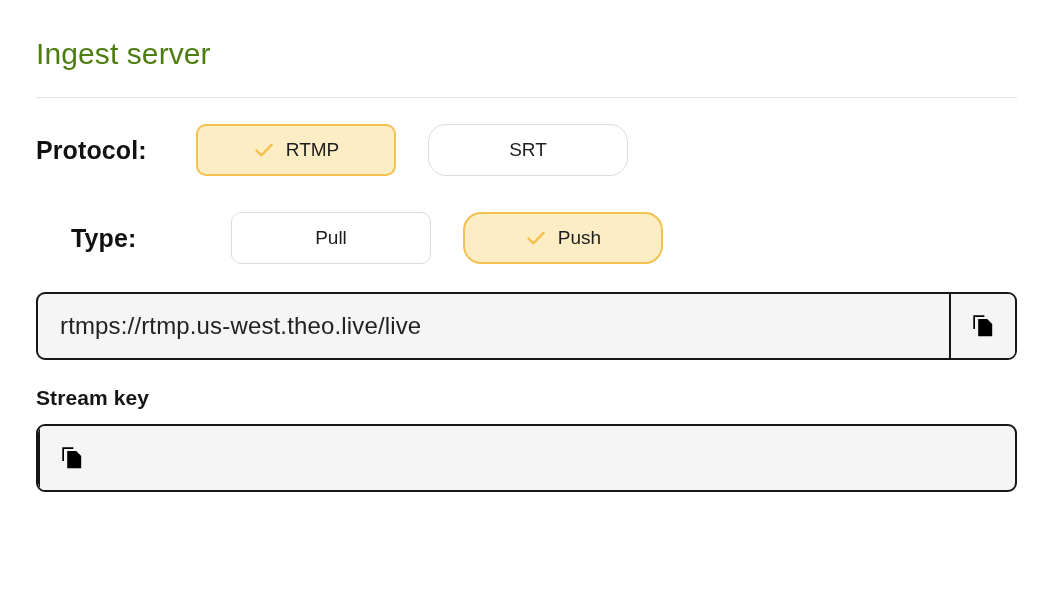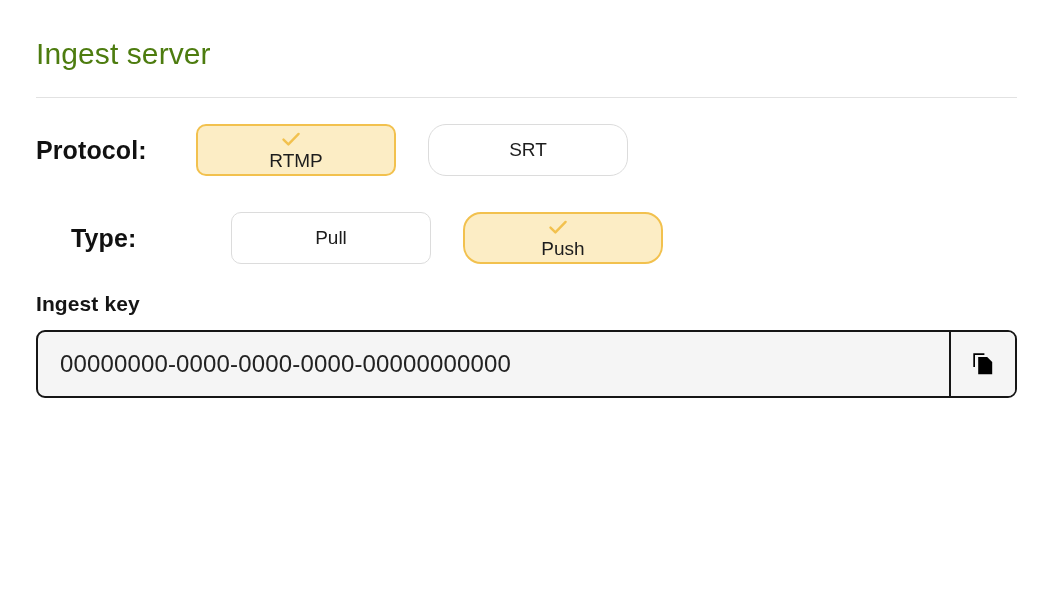--- a/index.html
+++ b/index.html
@@ -73,21 +73,20 @@
     font-weight: 400;
     color: #1d1d1d;
     cursor: pointer;
     position: relative;
   }
   .choice-btn + .choice-btn { margin-left: 32px; border-radius: 18px; }
 
   .choice-btn.selected {
     background: #fcedc5;
     border: 2px solid #f2c14e;
-    flex-direction: column;
   }
 
   .check-icon {
     display: inline-flex;
     align-items: center;
     justify-content: center;
     width: 22px;
     height: 22px;
     margin-right: 11px;
   }
@@ -180,30 +179,40 @@
       <span class="check-icon">
         <svg width="22" height="22" viewBox="0 0 22 22" aria-hidden="true">
           <path d="M3.5 11.6 L8.4 16.4 L18.6 5.9" fill="none" stroke="#f2c14e" stroke-width="2.4" stroke-linecap="round" stroke-linejoin="round"></path>
         </svg>
       </span>
       <span>Push</span>
     </div>
   </div>
 
   <div class="field-group">
-  </div>
-
-  <div class="field-group stream">
-    <div class="field-label">Ingest key</div>
     <div class="field-box">
-      <div class="field-value">00000000-0000-0000-0000-00000000000</div>
+      <div class="field-value">rtmps://rtmp.us-west.theo.live/live</div>
       <div class="copy-btn">
         <span>
           <svg width="22" height="24" viewBox="0 0 22 24" aria-hidden="true">
             <path d="M1.3 1.3 H12.4 V3.0 H3.0 V15.0 H1.3 Z" fill="#000000"></path>
             <path d="M6.2 5.0 H15.2 L20.2 10.0 V22.2 H6.2 Z" fill="#000000"></path>
           </svg>
         </span>
       </div>
     </div>
   </div>
 
+  <div class="field-group stream">
+    <div class="field-label">Stream key</div>
+    <div class="field-box">
+      <div class="copy-btn">
+        <span>
+          <svg width="22" height="24" viewBox="0 0 22 24" aria-hidden="true">
+            <path d="M1.3 1.3 H12.4 V3.0 H3.0 V15.0 H1.3 Z" fill="#000000"></path>
+            <path d="M6.2 5.0 H15.2 L20.2 10.0 V22.2 H6.2 Z" fill="#000000"></path>
+          </svg>
+        </span>
+      </div>
+    </div>
+  </div>
+
 </div>
 
 </body></html>

